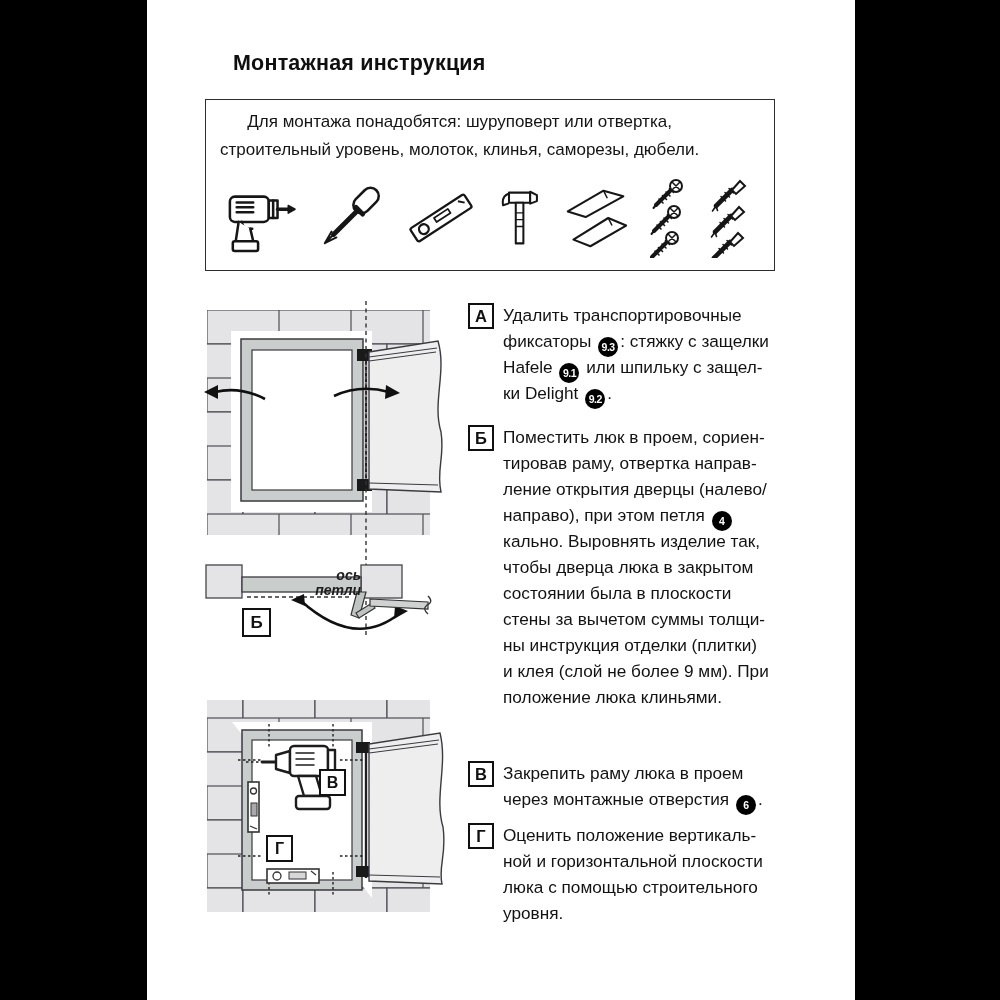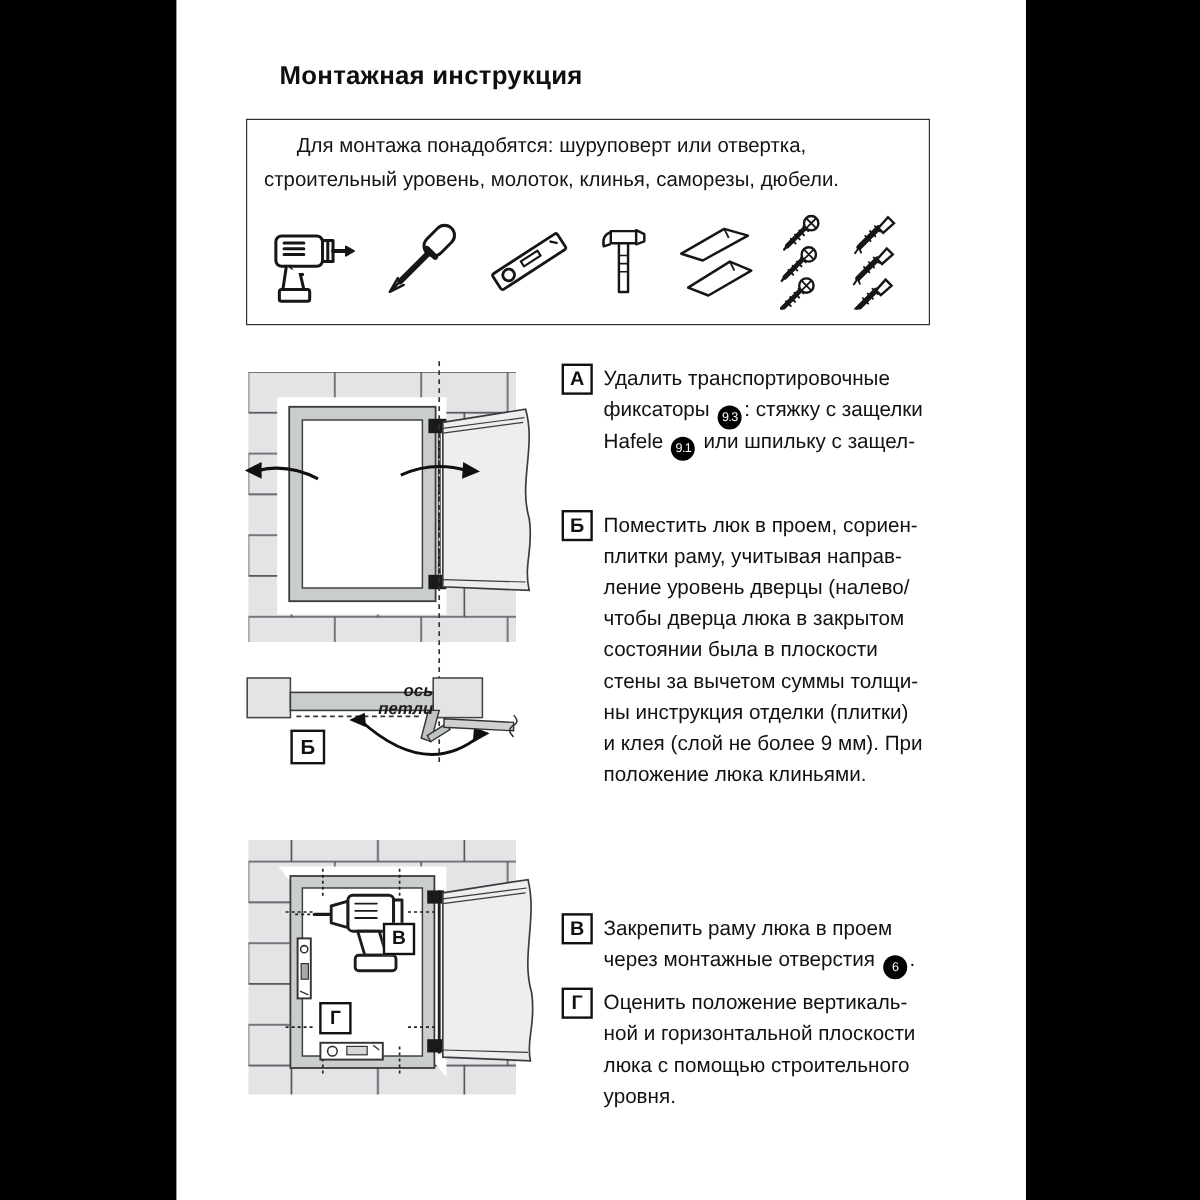--- a/index.html
+++ b/index.html
@@ -12,21 +12,21 @@
   .tools-box{position:absolute;left:58px;top:99px;width:570px;height:172px;border:1.5px solid #2e2e2e;box-sizing:border-box;background:#fff;}
   .tools-text{position:absolute;left:14px;top:8px;font-size:17px;line-height:28px;color:#141414;white-space:nowrap;text-align:center;}
   .icons-row{position:absolute;left:20px;top:74px;height:88px;display:flex;align-items:center;gap:22px;}
   .icons-row span{display:inline-flex;}
   .step{position:absolute;left:321px;display:flex;align-items:flex-start;}
   .letter-box{width:22px;height:22px;border:2px solid #101010;display:flex;align-items:center;justify-content:center;
     font-size:16.5px;font-weight:bold;color:#101010;margin-right:9px;margin-top:1px;background:#fff;flex:0 0 auto;}
   .step-lines{font-size:17.2px;color:#121212;}
   .line{height:26px;line-height:26px;white-space:nowrap;}
   .badge{display:inline-flex;width:20px;height:20px;border-radius:50%;background:#000;color:#fff;
-    font-weight:normal;font-size:10.5px;letter-spacing:-.5px;align-items:center;justify-content:center;
+    font-weight:bold;font-size:10.5px;letter-spacing:-.5px;align-items:center;justify-content:center;
     vertical-align:-4px;margin:0 2px;}
   .diag-label{position:absolute;border:2px solid #111;background:#fff;display:flex;align-items:center;justify-content:center;font-weight:bold;color:#111;}
   .label-b{left:95px;top:608px;width:25px;height:25px;font-size:17px;}
   .label-v{left:172px;top:769px;width:23px;height:23px;font-size:16px;}
   .label-g{left:119px;top:835px;width:23px;height:23px;font-size:16px;}
   .axis-label{position:absolute;left:138px;top:528px;width:76px;text-align:right;font-style:italic;font-weight:bold;
     font-size:14px;line-height:15px;color:#1d1d1d;margin-top:40px;}
   .diagram-svg{position:absolute;left:48px;top:296px;}
 </style>
 </head>
@@ -218,28 +218,31 @@
   <div class="diag-label label-v">В</div>
   <div class="diag-label label-g">Г</div>
 
   <div>
       <div class="step" style="top: 302px;">
         <div class="letter-box">А</div>
         <div class="step-lines">
           <div class="line">Удалить транспортировочные</div>
           <div class="line">фиксаторы <span class="badge">9.3</span>: стяжку с защелки</div>
           <div class="line">Hafele <span class="badge">9.1</span> или шпильку с защел-</div>
+          <div class="line">ки Delight <span class="badge">9.2</span>.</div>
         </div>
       </div>
       <div class="step" style="top: 424px;">
         <div class="letter-box">Б</div>
         <div class="step-lines">
           <div class="line">Поместить люк в проем, сориен-</div>
-          <div class="line">плитки раму, учитывая направ-</div>
-          <div class="line">ление уровень дверцы (налево/</div>
+          <div class="line">тировав раму, отвертка направ-</div>
+          <div class="line">ление открытия дверцы (налево/</div>
+          <div class="line">направо), при этом петля <span class="badge">4</span></div>
+          <div class="line">кально. Выровнять изделие так,</div>
           <div class="line">чтобы дверца люка в закрытом</div>
           <div class="line">состоянии была в плоскости</div>
           <div class="line">стены за вычетом суммы толщи-</div>
           <div class="line">ны инструкция отделки (плитки)</div>
           <div class="line">и клея (слой не более 9 мм). При</div>
           <div class="line">положение люка клиньями.</div>
         </div>
       </div>
       <div class="step" style="top: 760px;">
         <div class="letter-box">В</div>

